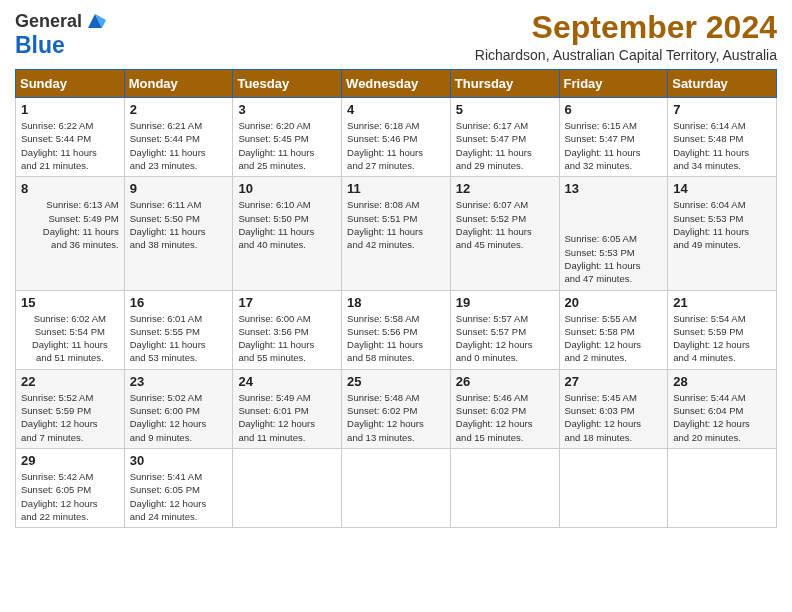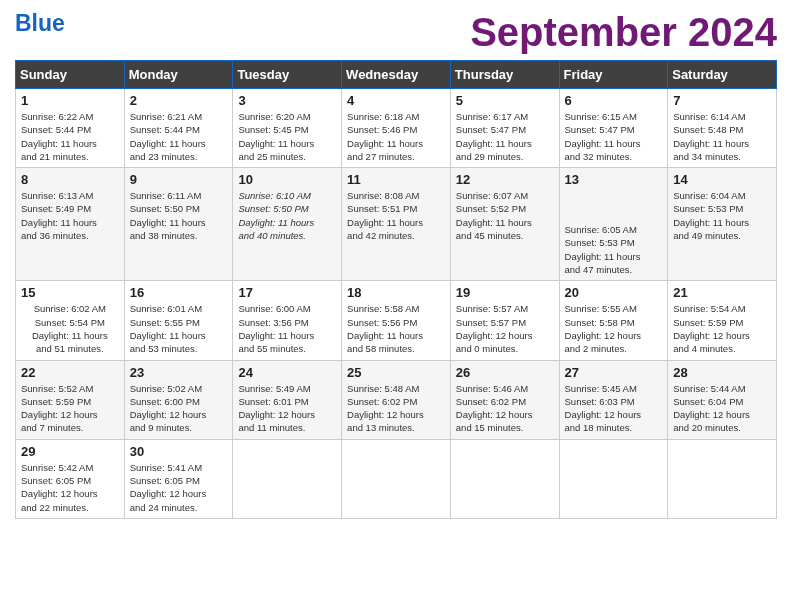--- a/index.html
+++ b/index.html
@@ -37,37 +37,37 @@
     }
     .logo-icon {
       width: 22px;
       height: 22px;
       margin-left: 2px;
     }
     .title-section {
       text-align: right;
     }
     .month-title {
-      font-size: 40px;
-      font-weight: bold;
-      color: #701a75;
+      font-size: 32px;
+      font-weight: bold;
+      color: #a16207;
       line-height: 1.1;
     }
     .location-title {
       font-size: 14px;
       color: #333;
       margin-top: 2px;
     }
     .calendar {
       width: 100%;
       border-collapse: collapse;
       margin-top: 6px;
     }
     .calendar th {
-      background: #404040;
+      background: #a16207;
       color: #fff;
       padding: 6px 4px;
       text-align: left;
       font-size: 13px;
       font-weight: bold;
       border: 1px solid #1565c0;
     }
     .calendar td {
       vertical-align: top;
       padding: 4px 5px;
@@ -101,24 +101,32 @@
     }
     .calendar tr:nth-child(odd) .empty-cell {
       background: #fff;
     }
   </style>
 </head>
 <body>
 
 <div class="header">
   <div class="logo">
+    <div class="logo-text">
+      <span class="logo-general">General</span>
+      <svg class="logo-icon" viewBox="0 0 22 22" xmlns="http://www.w3.org/2000/svg">
+        <polygon points="4,18 11,4 18,18" fill="#1565c0"></polygon>
+        <polygon points="11,4 18,18 22,10" fill="#42a5f5"></polygon>
+      </svg>
+    </div>
     <span class="logo-blue">Blue</span>
   </div>
   <div class="title-section">
     <div class="month-title">September 2024</div>
+    <div class="location-title">Richardson, Australian Capital Territory, Australia</div>
   </div>
 </div>
 
 <table class="calendar">
   <thead>
     <tr>
     <th>Sunday</th>
         <th>Monday</th>
         <th>Tuesday</th>
         <th>Wednesday</th>
@@ -175,35 +183,35 @@
           <span class="day-num">7</span>
           <div class="day-info" style="white-space: pre-line;">Sunrise: 6:14 AM
 Sunset: 5:48 PM
 Daylight: 11 hours
 and 34 minutes.</div>
         </td>
       </tr>
       <tr>
         <td>
           <span class="day-num">8</span>
-          <div class="day-info" style="white-space: pre-line;">Sunrise: 6:13 AM
+          <div class="day-info" style="white-space: pre-line; text-align: right;">Sunrise: 6:13 AM
 Sunset: 5:49 PM
 Daylight: 11 hours
 and 36 minutes.</div>
         </td>
         <td>
           <span class="day-num">9</span>
           <div class="day-info" style="white-space: pre-line;">Sunrise: 6:11 AM
 Sunset: 5:50 PM
 Daylight: 11 hours
 and 38 minutes.</div>
         </td>
         <td>
           <span class="day-num">10</span>
-          <div class="day-info" style="white-space: pre-line; font-style: italic;">Sunrise: 6:10 AM
+          <div class="day-info" style="white-space: pre-line;">Sunrise: 6:10 AM
 Sunset: 5:50 PM
 Daylight: 11 hours
 and 40 minutes.</div>
         </td>
         <td>
           <span class="day-num">11</span>
           <div class="day-info" style="white-space: pre-line;">Sunrise: 8:08 AM
 Sunset: 5:51 PM
 Daylight: 11 hours
 and 42 minutes.</div>

